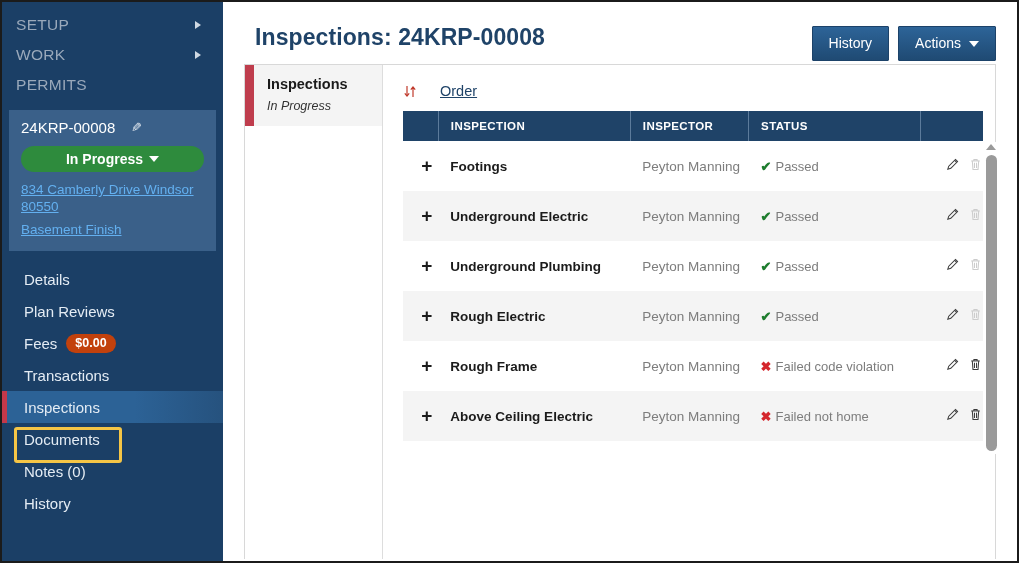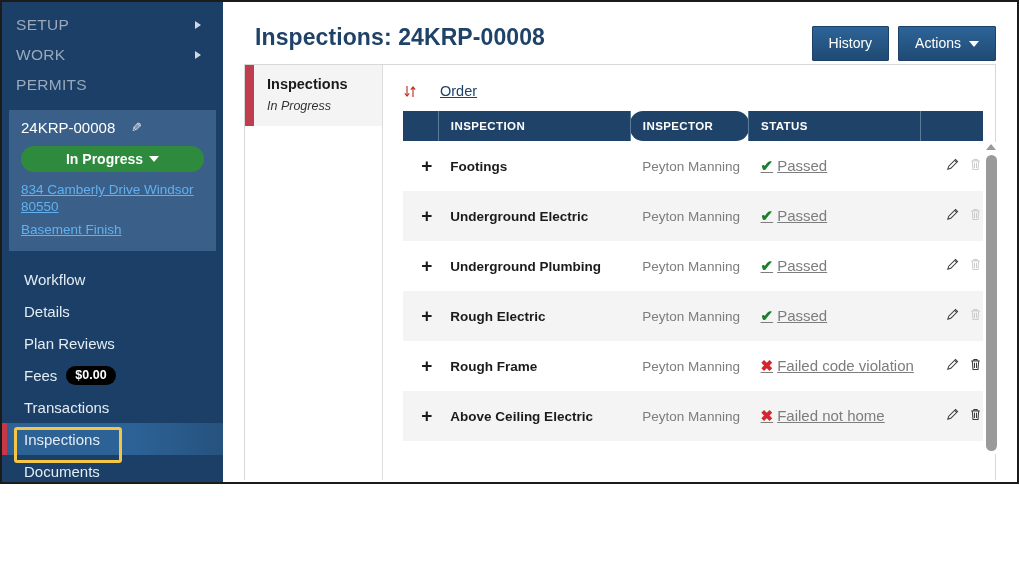--- a/index.html
+++ b/index.html
@@ -7,21 +7,21 @@
     padding: 0;
     background: #ffffff;
   }
   body {
     font-family: "Liberation Sans", sans-serif;
     -webkit-font-smoothing: antialiased;
   }
   #app {
     position: relative;
     width: 1019px;
-    height: 484px;
+    height: 563px;
     overflow: hidden;
     box-sizing: border-box;
     border: 2px solid #1b1b1b;
     background: #ffffff;
   }
 
   
   .sidebar {
     position: absolute;
     left: 0; top: 0;
@@ -138,21 +138,21 @@
     top: 425px;
     width: 108px;
     height: 36px;
     border: 3px solid #f5c546;
     border-radius: 3px;
     box-sizing: border-box;
     pointer-events: none;
   }
   .fee-badge {
     display: inline-block;
-    background: #000000;
+    background: #c2410c;
     color: #ffffff;
     font-size: 12.5px;
     font-weight: bold;
     border-radius: 11px;
     padding: 2px 9px 3px 9px;
     margin-left: 9px;
   }
 
   
   .main {
@@ -288,21 +288,21 @@
     font-weight: bold;
     letter-spacing: .4px;
     text-align: left;
     height: 30px;
     padding: 0 0 0 12px;
     border-right: 1px solid #5c7b9b;
     box-sizing: border-box;
   }
   table.grid thead th.c-expand { width: 35px; padding: 0; }
   table.grid thead th.c-insp   { width: 190px; }
-  table.grid thead th.c-inspr  { width: 117px; border-radius: 13px; }
+  table.grid thead th.c-inspr  { width: 117px; }
   table.grid thead th.c-status { width: 170px; }
   table.grid thead th.c-act    { width: 62px; border-right: none; }
 
   table.grid tbody tr { height: 50px; }
   table.grid tbody tr.alt { background: #f4f4f4; }
   table.grid tbody td {
     padding: 0 0 0 12px;
     vertical-align: middle;
     box-sizing: border-box;
   }
@@ -318,23 +318,22 @@
     font-weight: bold;
     color: #1b1b1b;
     font-size: 13.5px;
   }
   td.c-inspr {
     color: #7d7d7d;
     font-size: 13.5px;
   }
   td.c-status {
     color: #7d7d7d;
-    font-size: 15px;
+    font-size: 13px;
     white-space: nowrap;
-    text-decoration: underline;
   }
   .st-mark { font-weight: bold; margin-right: 4px; }
   .st-pass { color: #1e7d2e; }
   .st-fail { color: #d4262c; }
   td.c-act {
     padding: 0;
     text-align: right;
     white-space: nowrap;
   }
   .icon-btn {
@@ -398,23 +397,20 @@
         <span class="pencil-sm">✎</span>
       </div>
       <button class="status-pill">
         <span>In Progress</span><span class="dcaret"></span>
       </button>
       <a class="permit-link">834 Camberly Drive Windsor 80550</a>
       <a class="permit-link">Basement Finish</a>
     </div>
 
     <div class="nav-list">
-      <div class="nav-item">
-        <span>Workflow</span>
-      </div>
       <div class="nav-item">
         <span>Details</span>
       </div>
       <div class="nav-item">
         <span>Plan Reviews</span>
       </div>
       <div class="nav-item">
         <span>Fees</span>
         <span class="fee-badge">$0.00</span>
       </div>

